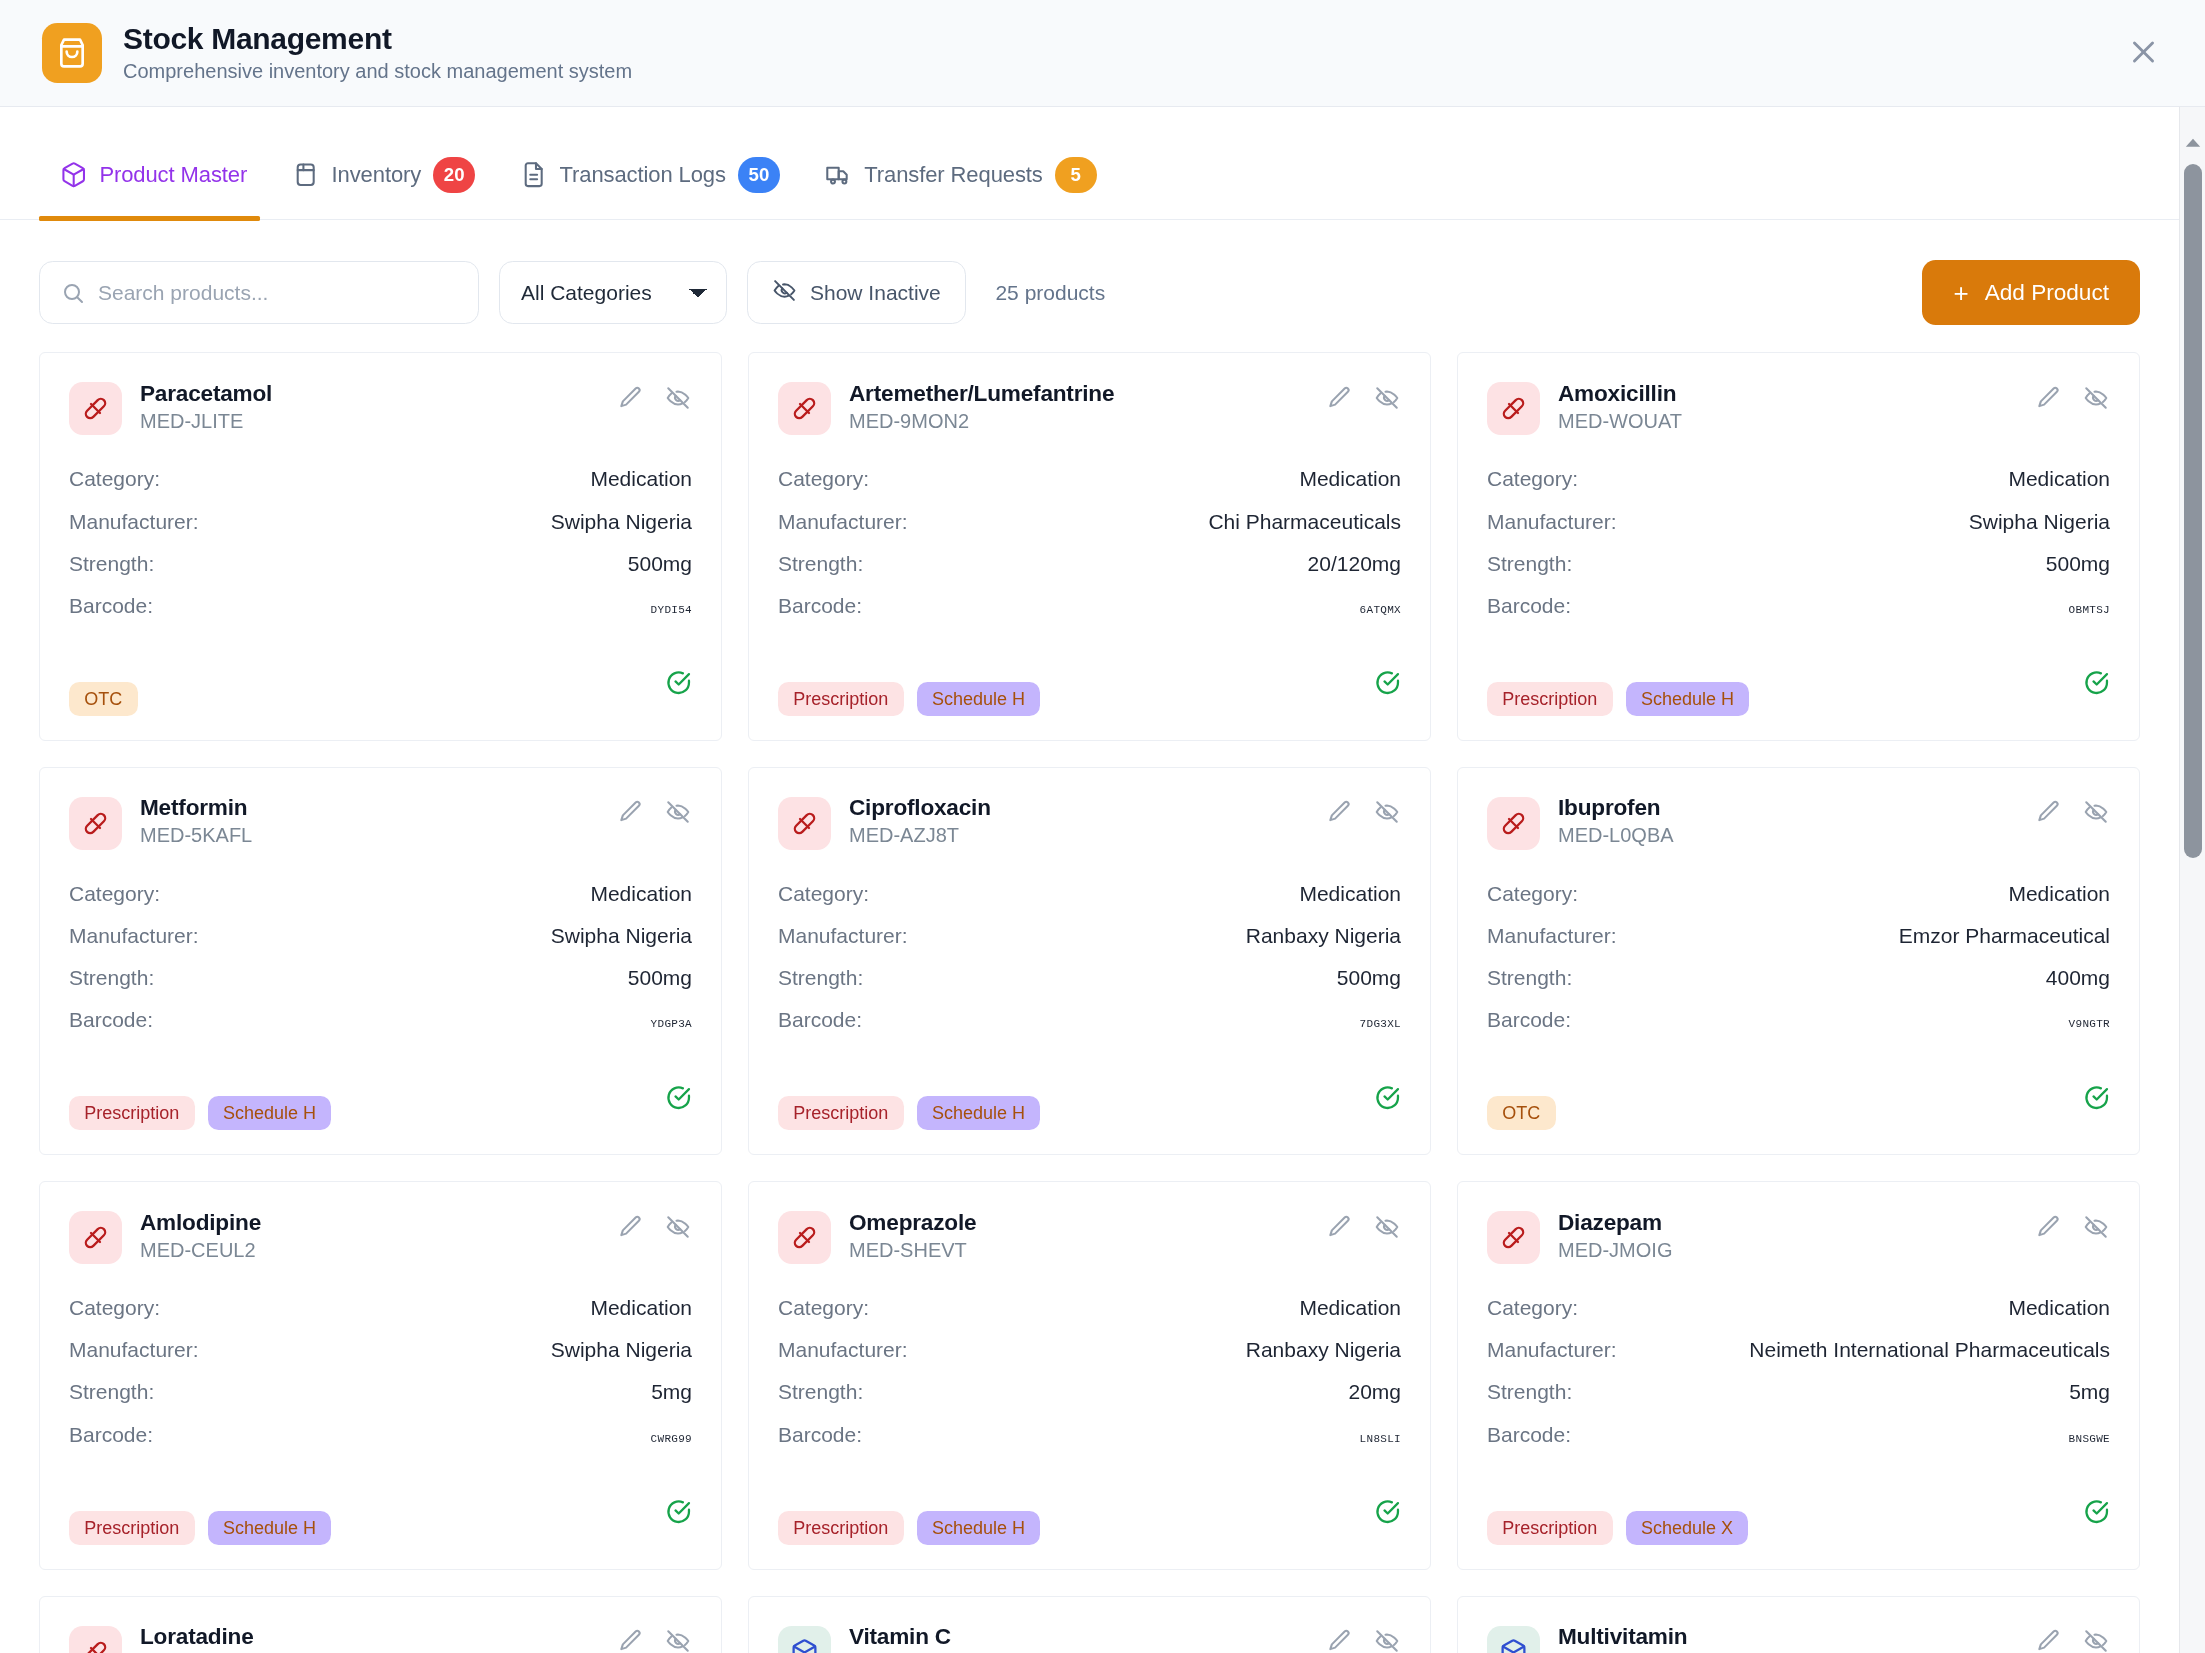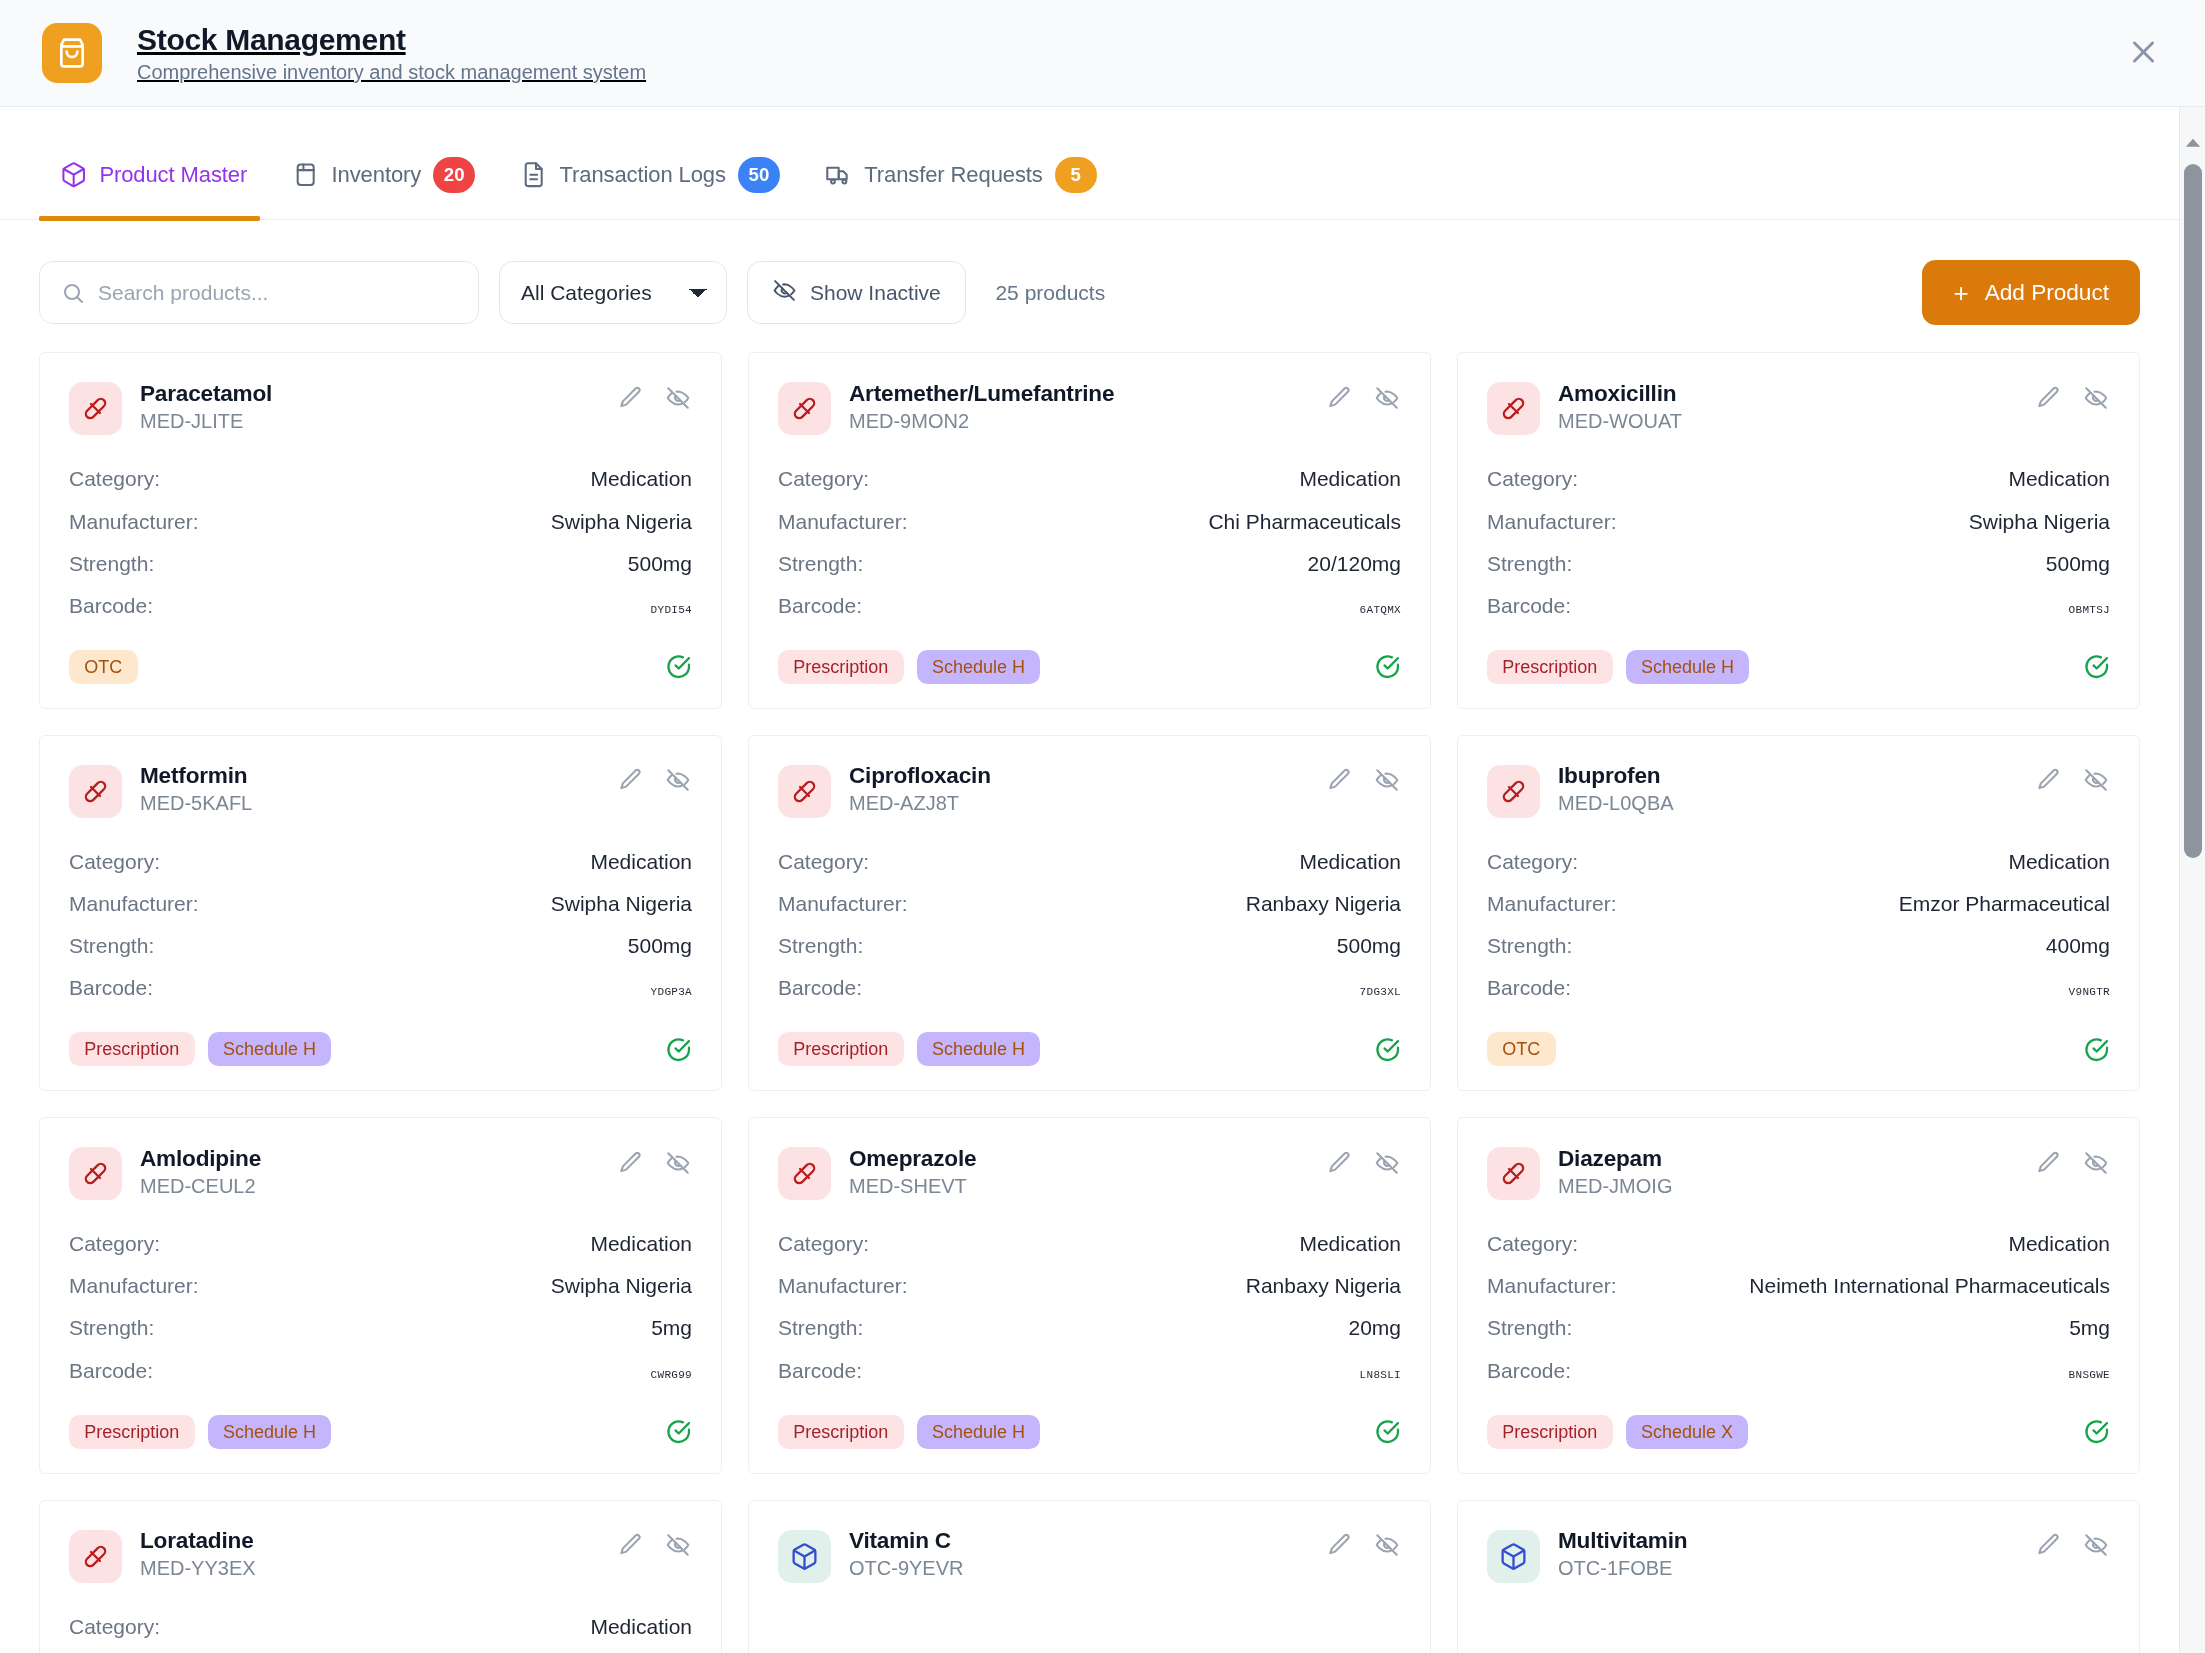--- a/index.html
+++ b/index.html
@@ -16,21 +16,21 @@
   
   .app-header {
     position: relative;
     height: 107px;
     background: #f8fafc;
     border-bottom: 1.6px solid #e7eaf0;
     display: flex;
     align-items: center;
     padding: 0 42px;
   }
-  .header-left { display: flex; align-items: flex-end; gap: 35px; text-decoration: underline; }
+  .header-left { display: flex; align-items: flex-start; gap: 21px; }
   .app-icon {
     width: 60px; height: 60px;
     border-radius: 15.3px;
     background: #f0a020;
     display: flex; align-items: center; justify-content: center;
     flex: 0 0 auto;
   }
   .app-icon svg { width: 32px; height: 32px; }
   .header-titles { display: flex; flex-direction: column; gap: 4.8px; }
   .app-title {
@@ -311,20 +311,21 @@
     align-items: center;
     gap: 13px;
   }
   .badges { display: flex; gap: 13px; align-items: center; flex-wrap: wrap; }
   .pill {
     font-size: 18px;
     padding: 8px 15.3px;
     border-radius: 10.5px;
     line-height: 1;
     white-space: nowrap;
+    margin-top: 32px;
   }
   .pill.rx { background: #fde3e4; color: #a6222a; }
   .pill.sch { background: #c4b5fd; color: #a6500c; }
   .pill.otcp { background: #fde8cd; color: #a6500c; }
   .foot-spacer { flex: 1 1 auto; }
   .status-check svg { width: 27.4px; height: 27.4px; display:block; }
 
   
   .scrollbar {
     width: 26px;

